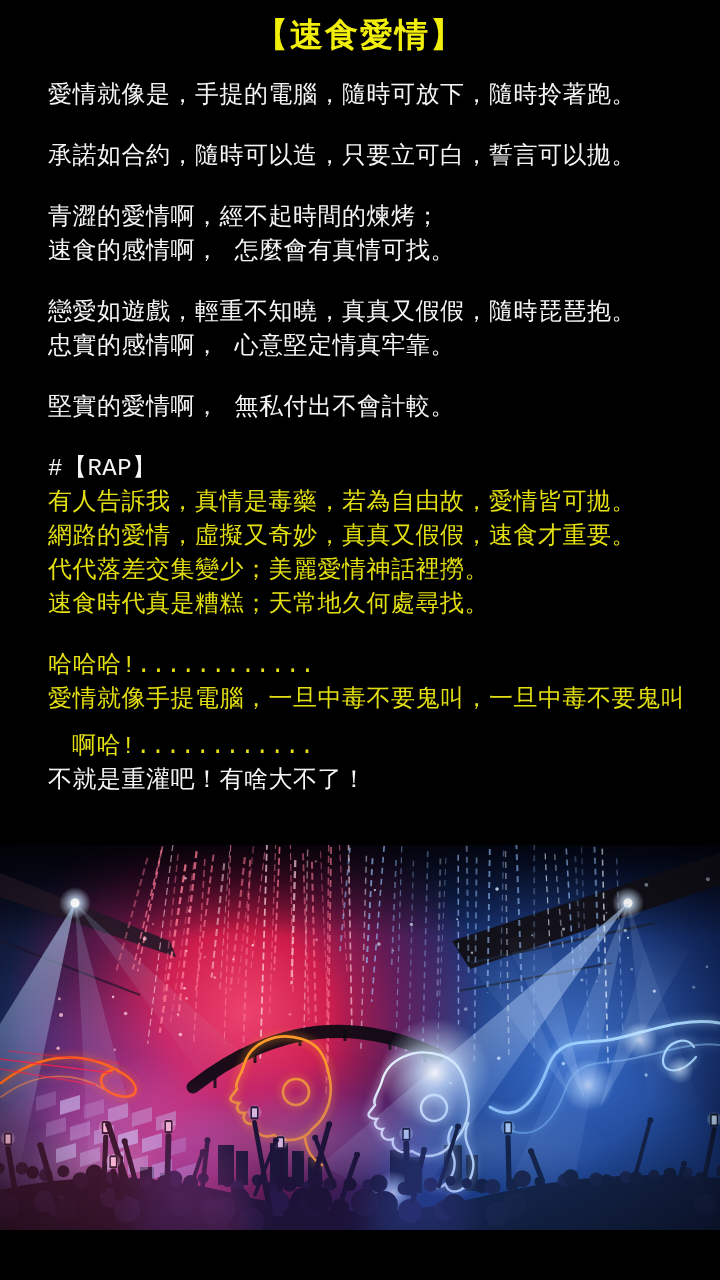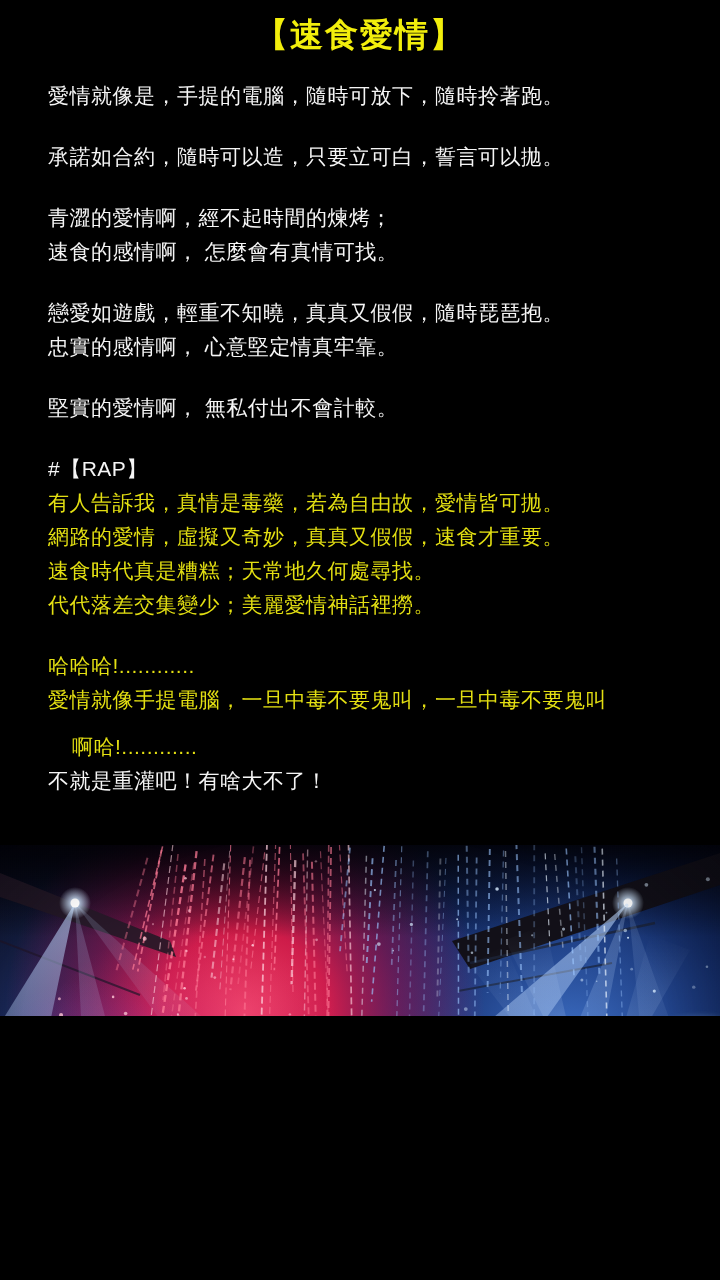--- a/index.html
+++ b/index.html
@@ -1,21 +1,21 @@
 <!DOCTYPE html>
 <html style="--c-title: #f2ee0c; --c-white: #f5f5f5; --c-yellow: #e3df12;"><head>
 <meta charset="utf-8">
 <style>
   html,body{margin:0;padding:0;background:#000;}
-  .page{position:relative;width:720px;height:1016px;background:#000;overflow:hidden;
-        font-family:Liberation Sans, sans-serif;}
+  .page{position:relative;width:720px;height:1230px;background:#000;overflow:hidden;
+        font-family:Liberation Mono, monospace;}
   .title{margin:0;padding-top:13px;text-align:center;font-size:33px;font-weight:600;
          letter-spacing:2px;color:var(--c-title,#f2ee0c);}
   .lyrics{margin-top:21px;padding-left:48px;padding-right:16px;}
-  .line{font-size:21px;line-height:34px;white-space:nowrap;letter-spacing:0.5px;}
+  .line{font-size:24px;line-height:34px;white-space:nowrap;letter-spacing:0.5px;}
   .line.white{color:var(--c-white,#f5f5f5);}
   .line.yellow{color:var(--c-yellow,#e3df12);}
   .gap-stanza{margin-top:27px;}
   .gap-small{margin-top:13px;padding-left:24px;}
   .photo{position:absolute;left:0;top:845px;width:720px;height:435px;}
   .photo svg{display:block;}
 </style>
 </head>
 <body>
 
@@ -27,22 +27,22 @@
       <div class="line white">愛情就像是，手提的電腦，隨時可放下，隨時拎著跑。</div>
       <div class="line white gap-stanza">承諾如合約，隨時可以造，只要立可白，誓言可以拋。</div>
       <div class="line white gap-stanza">青澀的愛情啊，經不起時間的煉烤；</div>
       <div class="line white">速食的感情啊， 怎麼會有真情可找。</div>
       <div class="line white gap-stanza">戀愛如遊戲，輕重不知曉，真真又假假，隨時琵琶抱。</div>
       <div class="line white">忠實的感情啊， 心意堅定情真牢靠。</div>
       <div class="line white gap-stanza">堅實的愛情啊， 無私付出不會計較。</div>
       <div class="line white gap-stanza">#【RAP】</div>
       <div class="line yellow">有人告訴我，真情是毒藥，若為自由故，愛情皆可拋。</div>
       <div class="line yellow">網路的愛情，虛擬又奇妙，真真又假假，速食才重要。</div>
+      <div class="line yellow">代代落差交集變少；美麗愛情神話裡撈。</div>
       <div class="line yellow">速食時代真是糟糕；天常地久何處尋找。</div>
-      <div class="line yellow">代代落差交集變少；美麗愛情神話裡撈。</div>
       <div class="line yellow gap-stanza">哈哈哈!............</div>
       <div class="line yellow">愛情就像手提電腦，一旦中毒不要鬼叫，一旦中毒不要鬼叫</div>
       <div class="line yellow gap-small">啊哈!............</div>
       <div class="line white">不就是重灌吧！有啥大不了！</div>
     </div>
 
   <div class="photo">
     <svg id="photo-svg" width="720" height="435" viewBox="0 0 720 435" xmlns="http://www.w3.org/2000/svg">
       <defs>
         <linearGradient id="bgv" x1="0" y1="0" x2="0" y2="1">

